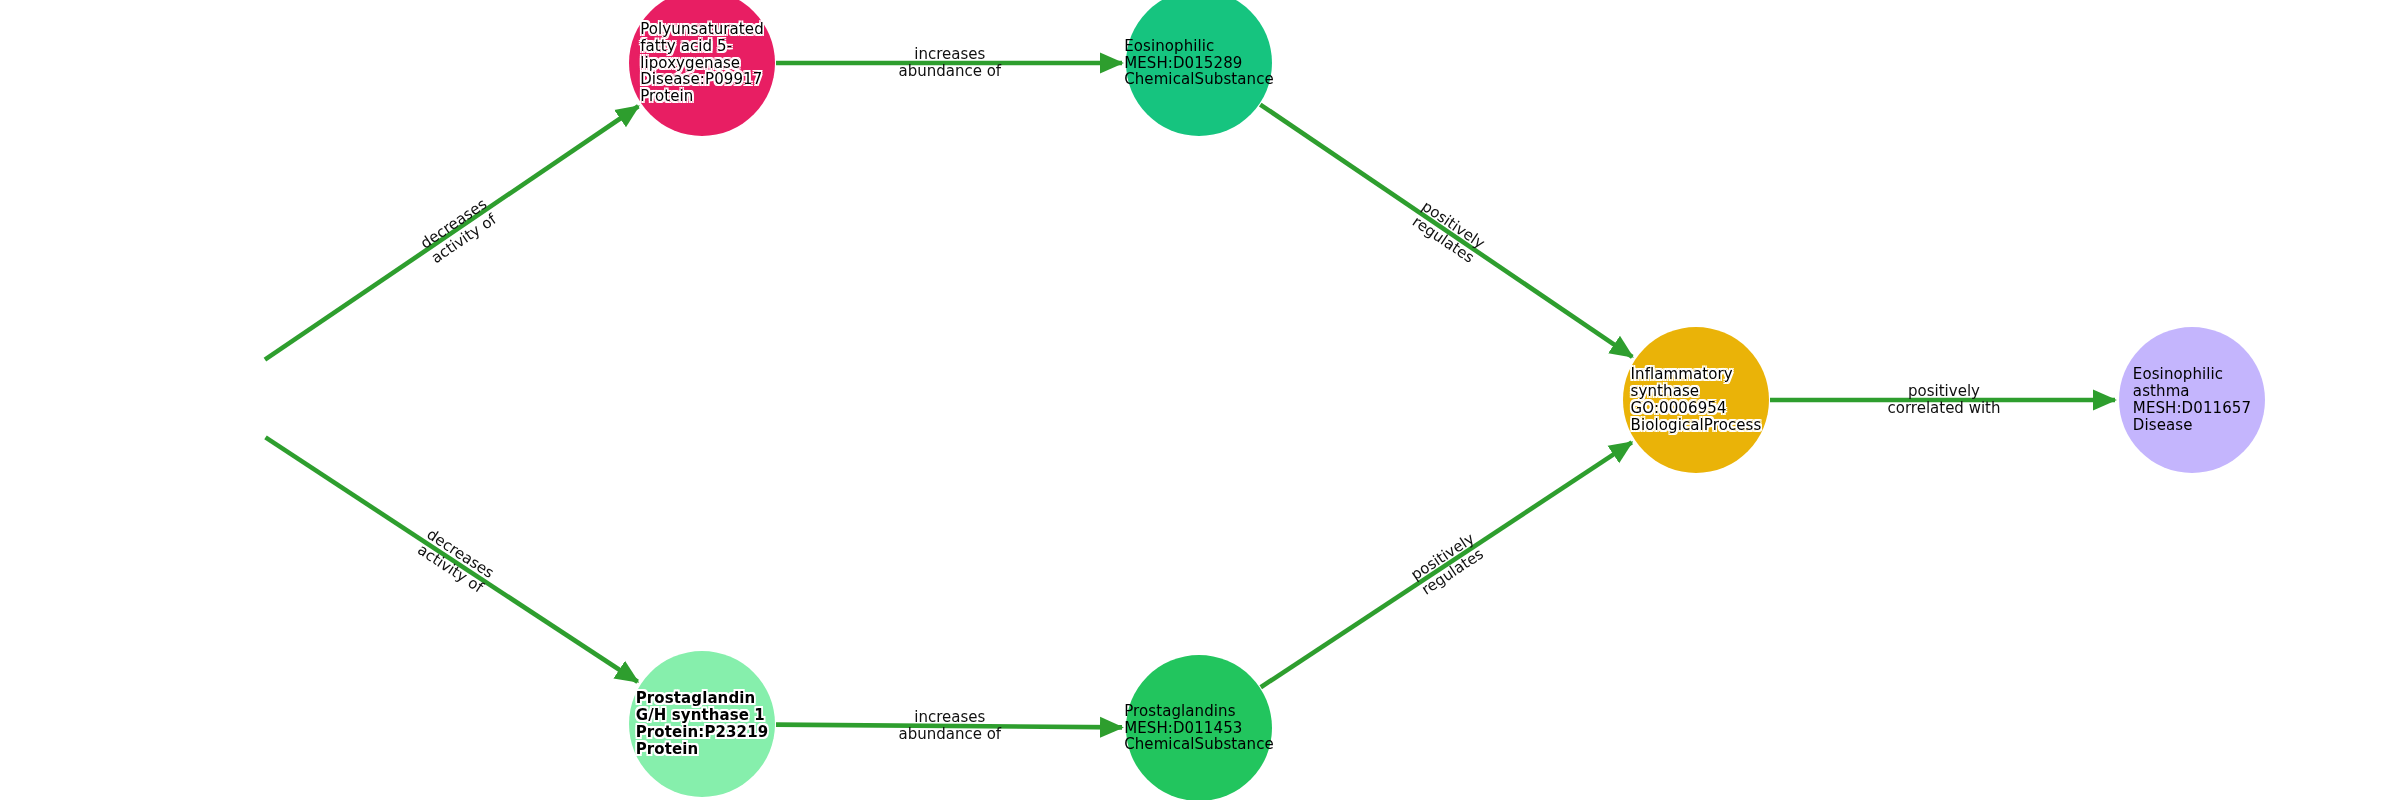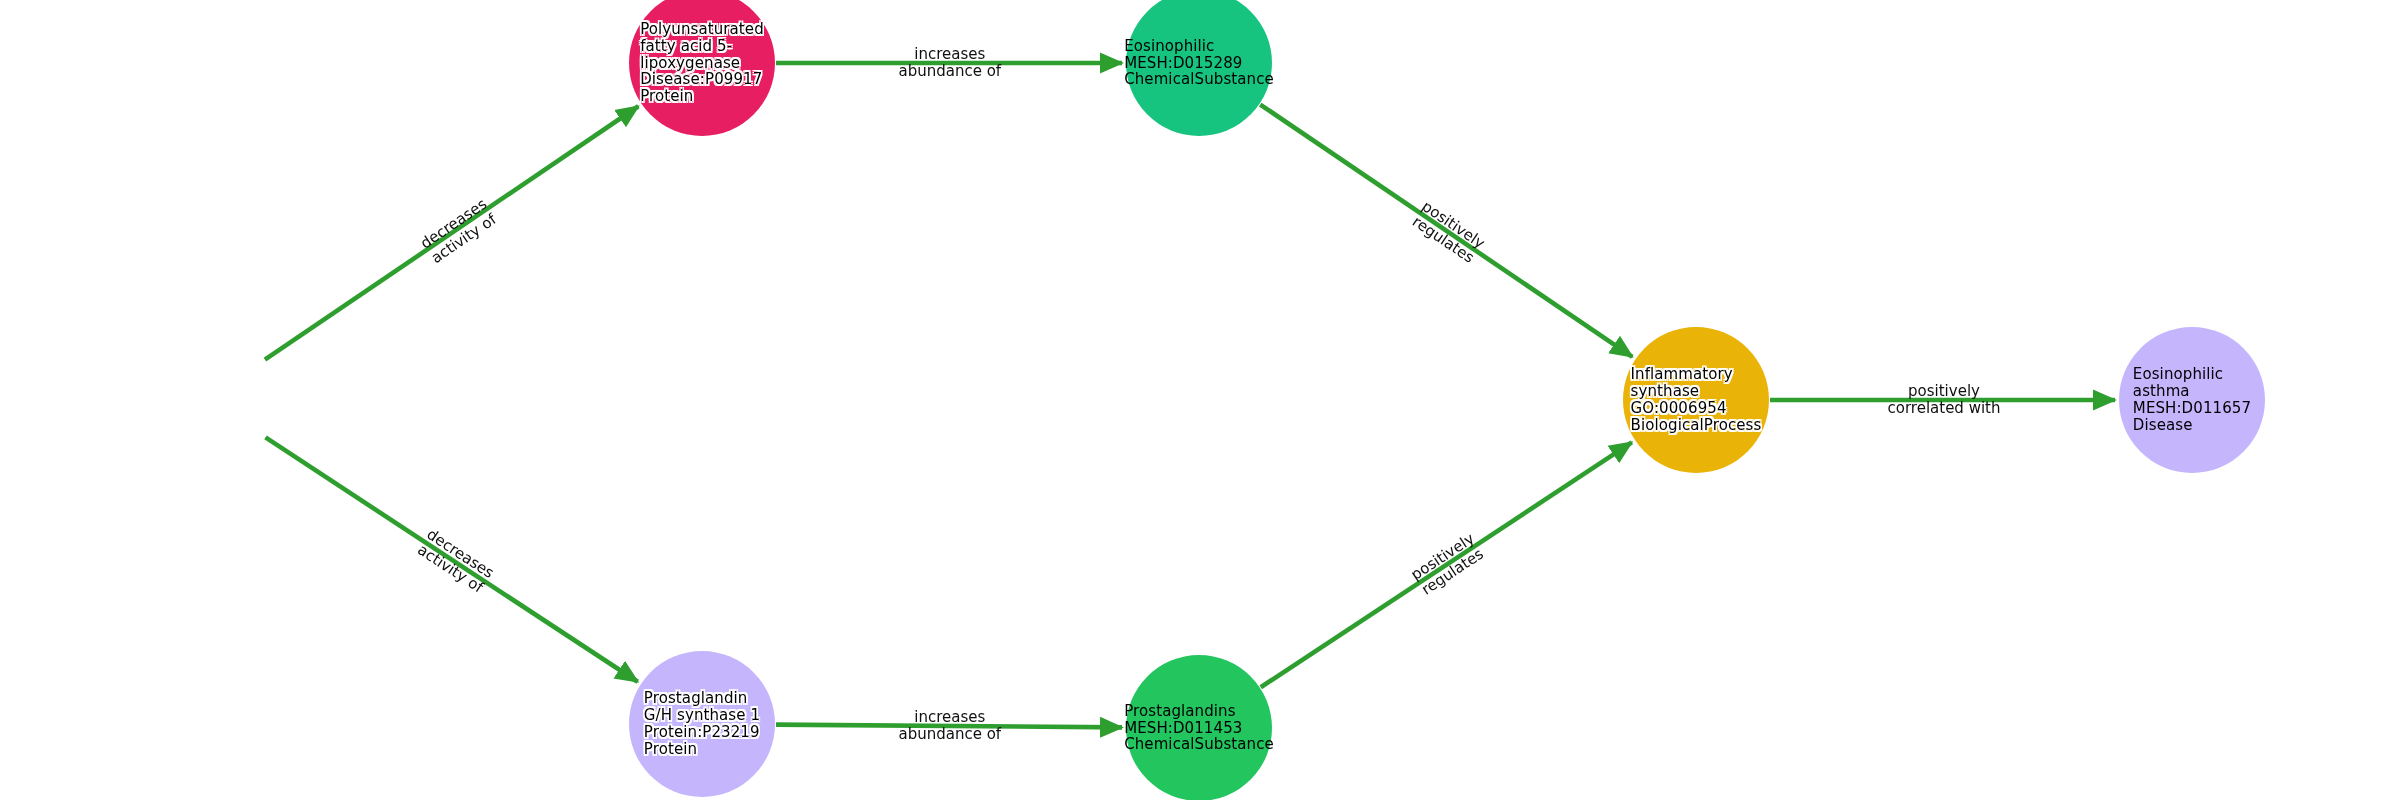--- a/index.html
+++ b/index.html
@@ -104,21 +104,21 @@
           <div>Protein</div>
         </div>
       </div>
       <div class="graph-node" style="left: 1126px; top: -10px; width: 146px; height: 146px; background: rgb(22, 196, 127);">
         <div class="node-label">
           <div>Eosinophilic</div>
           <div>MESH:D015289</div>
           <div>ChemicalSubstance</div>
         </div>
       </div>
-      <div class="graph-node" style="left: 629px; top: 651px; width: 146px; height: 146px; background: #c4b5fd;">
+      <div class="graph-node" style="left: 629px; top: 651px; width: 146px; height: 146px; background: #86efac; font-weight: bold;">
         <div class="node-label outlined">
           <div>Prostaglandin</div>
           <div>G/H synthase 1</div>
           <div>Protein:P23219</div>
           <div>Protein</div>
         </div>
       </div>
       <div class="graph-node" style="left: 1126px; top: 655px; width: 146px; height: 146px; background: #22c55e;">
         <div class="node-label">
           <div>Prostaglandins</div>

